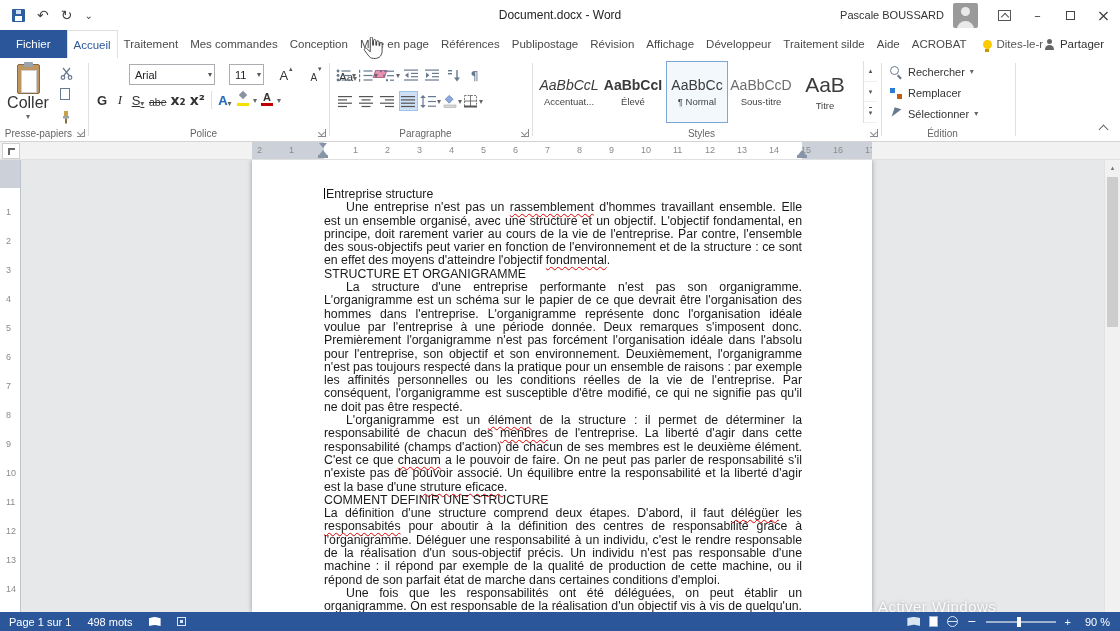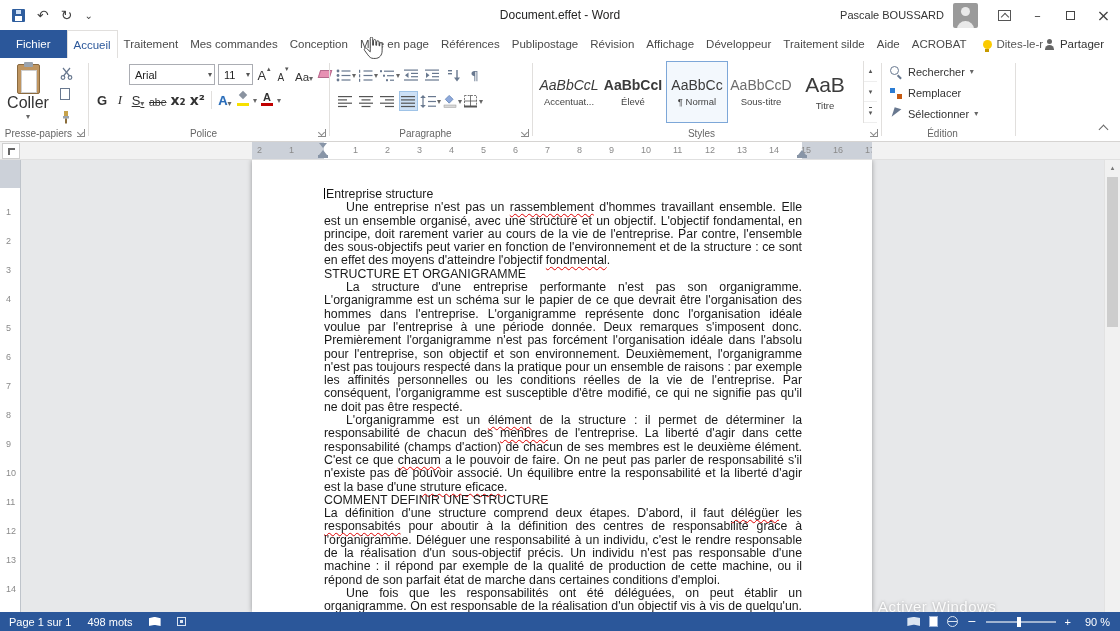--- a/index.html
+++ b/index.html
@@ -57,21 +57,21 @@
   .clipboard-icon::after { content:""; position:absolute; left:6px; top:-3px; width:9px; height:5px; background:#9aa3ad; border-radius:1px; }
   .btn-label { font-size:16px; color:#333; margin-top:0; }
   .tiny { font-size:8px; color:#666; }
   .mini-col { position:absolute; left:56px; top:6px; display:flex; flex-direction:column; gap:4px; }
   .mini { width:20px; height:18px; display:flex; align-items:center; justify-content:center; }
   .copy-css { position:relative; width:8px; height:10px; border:1px solid #68788f; background:#fff; }
   .copy-css::after { content:""; position:absolute; left:-3px; top:-3px; width:8px; height:10px; border:1px solid #68788f; background:#fff; }
 
   
   .g-font { left:89px; width:240px; }
-  .font-row1 { position:absolute; left:5px; top:6px; display:flex; align-items:flex-end; gap:3px;padding-left:35px; }
+  .font-row1 { position:absolute; left:5px; top:6px; display:flex; align-items:flex-end; gap:14px;padding-left:35px; }
   .font-row2 { position:absolute; left:5px; top:32px; display:flex; align-items:center; gap:2px; }
   .combo { height:21px; border:1px solid #abadb3; background:#fff; display:flex; align-items:center; padding:0 2px 0 5px; font-size:11px; color:#222; }
   .combo-font { width:86px; }
   .combo-size { width:35px; }
   .combo-arrow { margin-left:auto; font-size:8px; color:#555; padding-left:3px; }
   .fbtn { min-width:16px; height:20px; display:flex; align-items:flex-end; justify-content:center; color:#333; font-size:13px; padding:0 1px 2px; position:relative; }
   .sup { font-size:7px; color:#555; margin-left:1px; align-self:flex-start; }
   .b { font-weight:bold; }
   .i { font-style:italic; font-family:"Liberation Serif",serif; }
   .u { text-decoration:underline; }
@@ -182,21 +182,21 @@
 
   <div class="titlebar">
     <div class="qat">
       <span class="qat-btn">
           <span class="floppy"></span>
         </span>
       <span class="qat-btn glyph">↶</span>
       <span class="qat-btn glyph">↻</span>
       <span class="qat-btn glyph small">⌄</span>
     </div>
-    <div class="win-title">Document.effet - Word</div>
+    <div class="win-title">Document.docx - Word</div>
     <div class="tb-right">
       <span class="user-name">Pascale BOUSSARD</span>
       <span class="avatar"></span>
       <span class="win-btn">
           <span class="rdo-box"></span>
         </span>
       <span class="win-btn glyph">–</span>
       <span class="win-btn">
           <span class="max-box"></span>
         </span>

